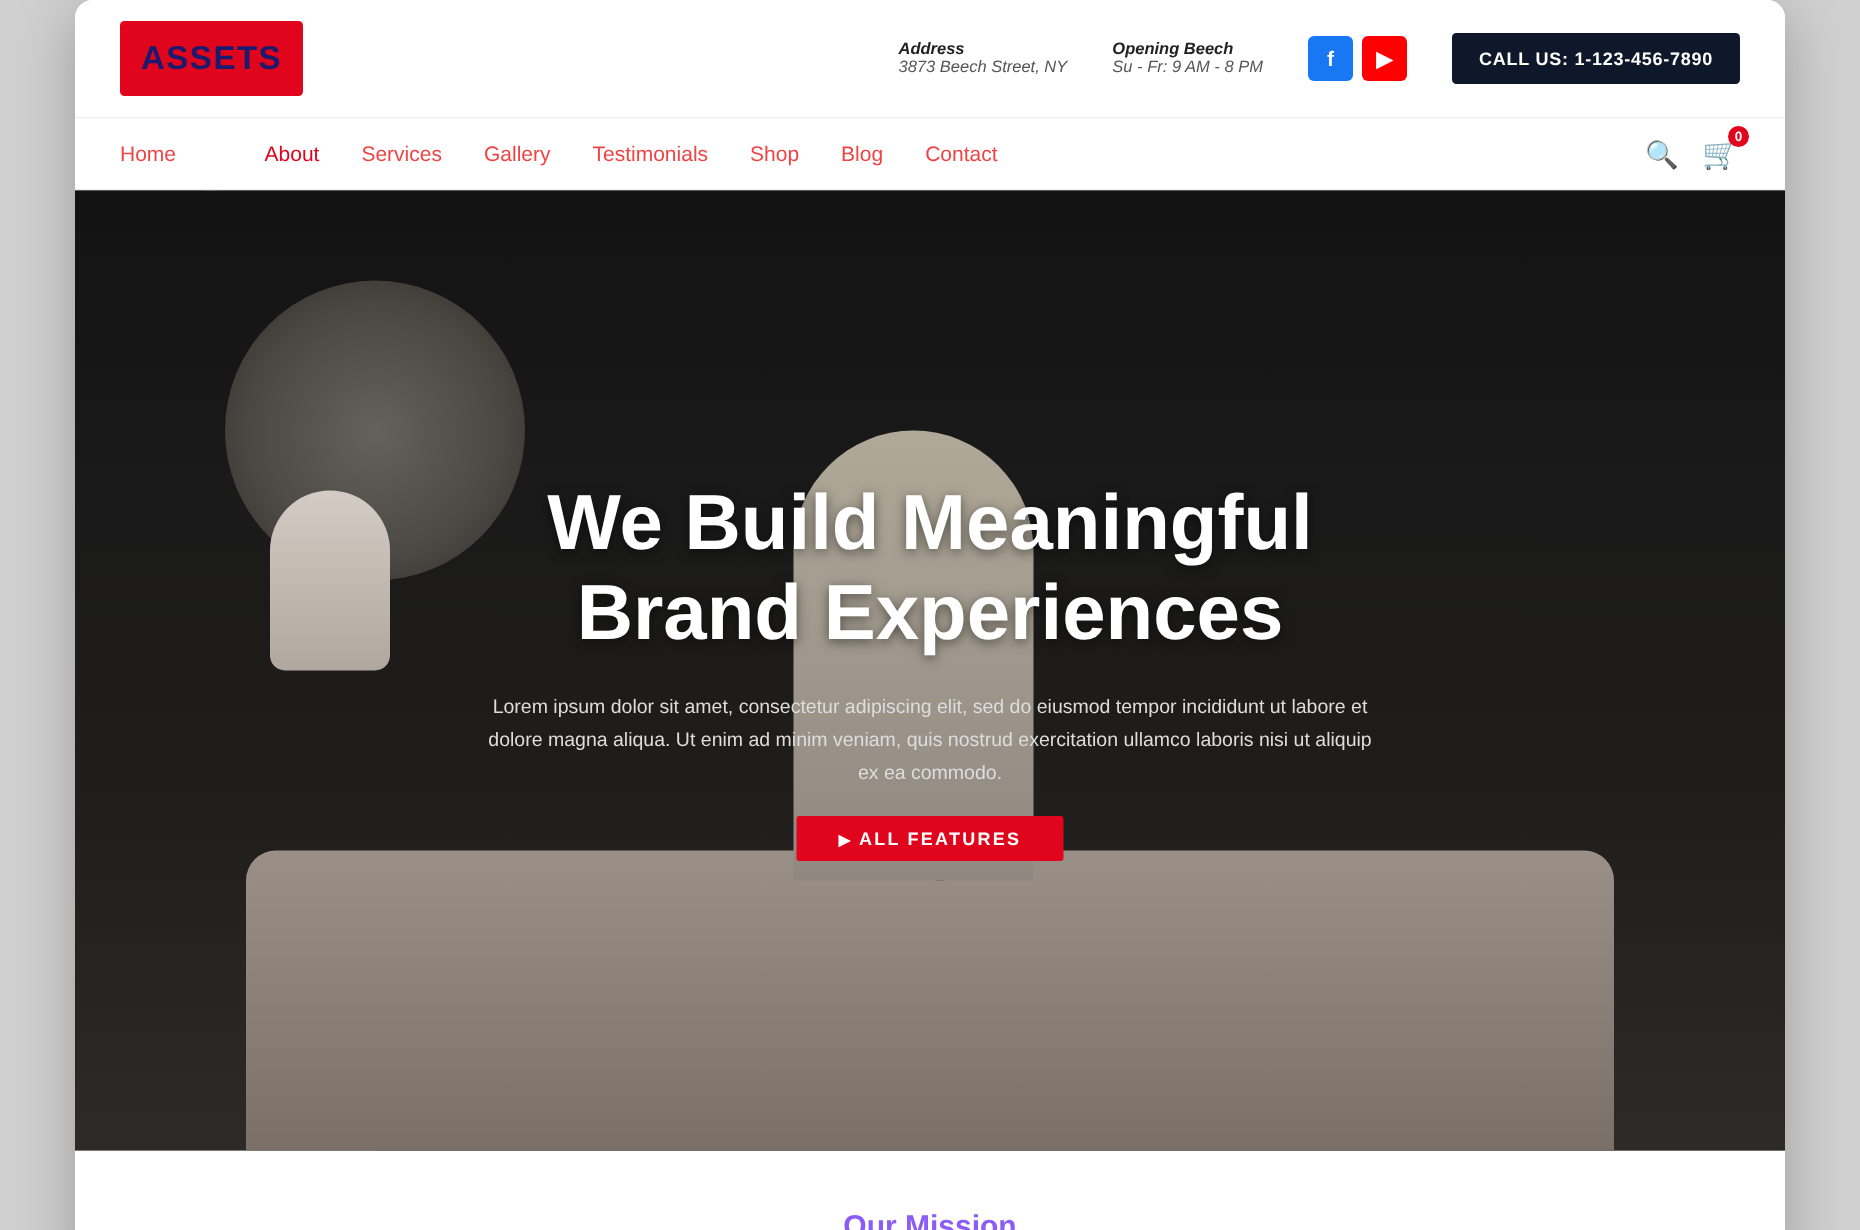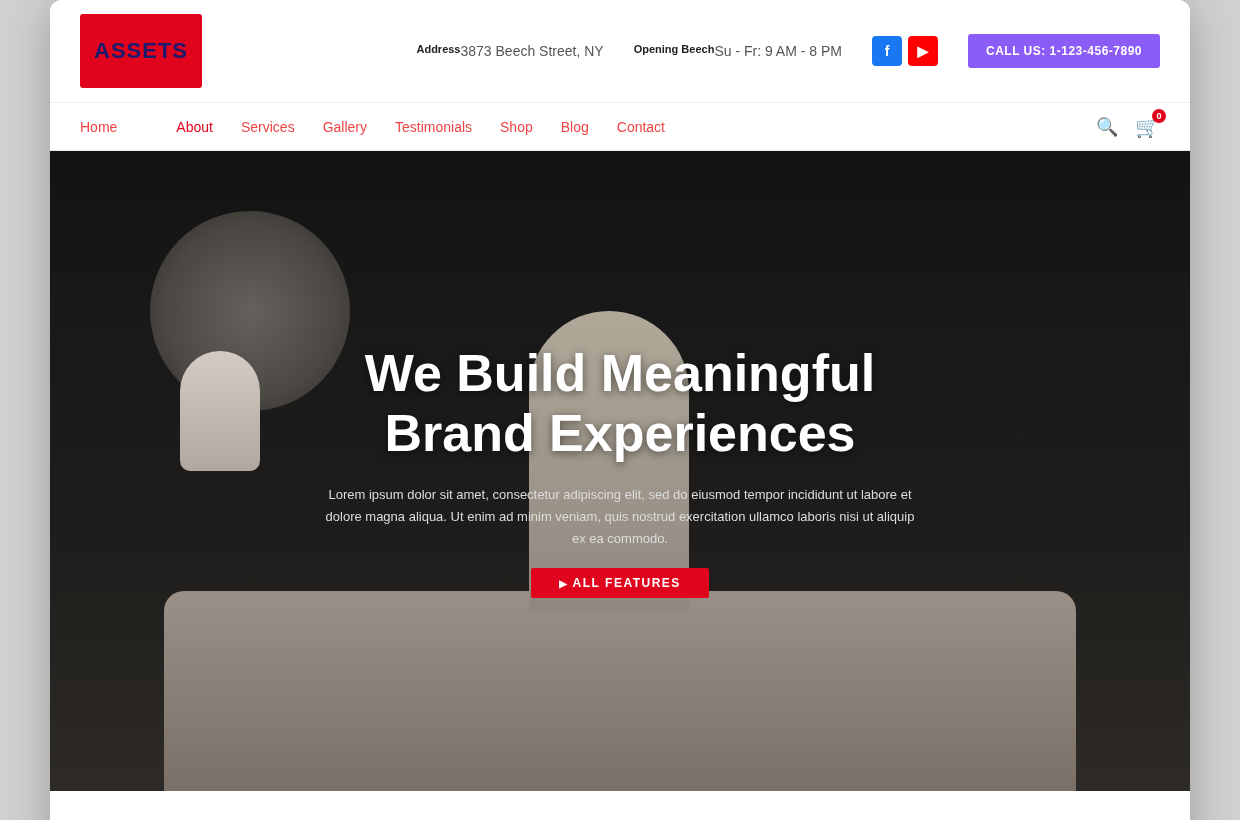--- a/index.html
+++ b/index.html
@@ -23,48 +23,49 @@
     .top-bar {
       background: #fff;
       padding: 14px 30px;
       display: flex;
       align-items: center;
       justify-content: space-between;
       border-bottom: 1px solid #eee;
     }
     .logo-box {
       background: #e0041c;
-      padding: 24px 14px;
+      padding: 12px 14px;
       border-radius: 3px;
     }
     .logo-text {
       font-size: 22px;
       font-weight: 900;
       color: #fff;
       letter-spacing: 1px;
     }
     .logo-text span {
       color: #1a1a6e;
     }
     .top-info {
       display: flex;
       align-items: center;
       gap: 30px;
     }
     .info-block {
       display: flex;
-      flex-direction: row;
+      flex-direction: column;
+      font-style: italic;
     }
     .info-label {
       font-size: 11px;
       font-weight: 700;
       color: #222;
     }
     .info-value {
-      font-size: 14px;
+      font-size: 11px;
       color: #555;
     }
     .social-icons {
       display: flex;
       gap: 6px;
       align-items: center;
     }
     .social-icon {
       width: 30px;
       height: 30px;
@@ -73,21 +74,21 @@
       align-items: center;
       justify-content: center;
       font-size: 14px;
       font-weight: 700;
       cursor: pointer;
       color: #fff;
     }
     .social-icon.fb { background: #1877f2; }
     .social-icon.yt { background: #ff0000; }
     .call-btn {
-      background: #8b5cf6;
+      background: #0f172a;
       color: #fff;
       border: none;
       padding: 10px 18px;
       font-size: 12px;
       font-weight: 700;
       border-radius: 3px;
       cursor: pointer;
       letter-spacing: 0.5px;
     }
 

